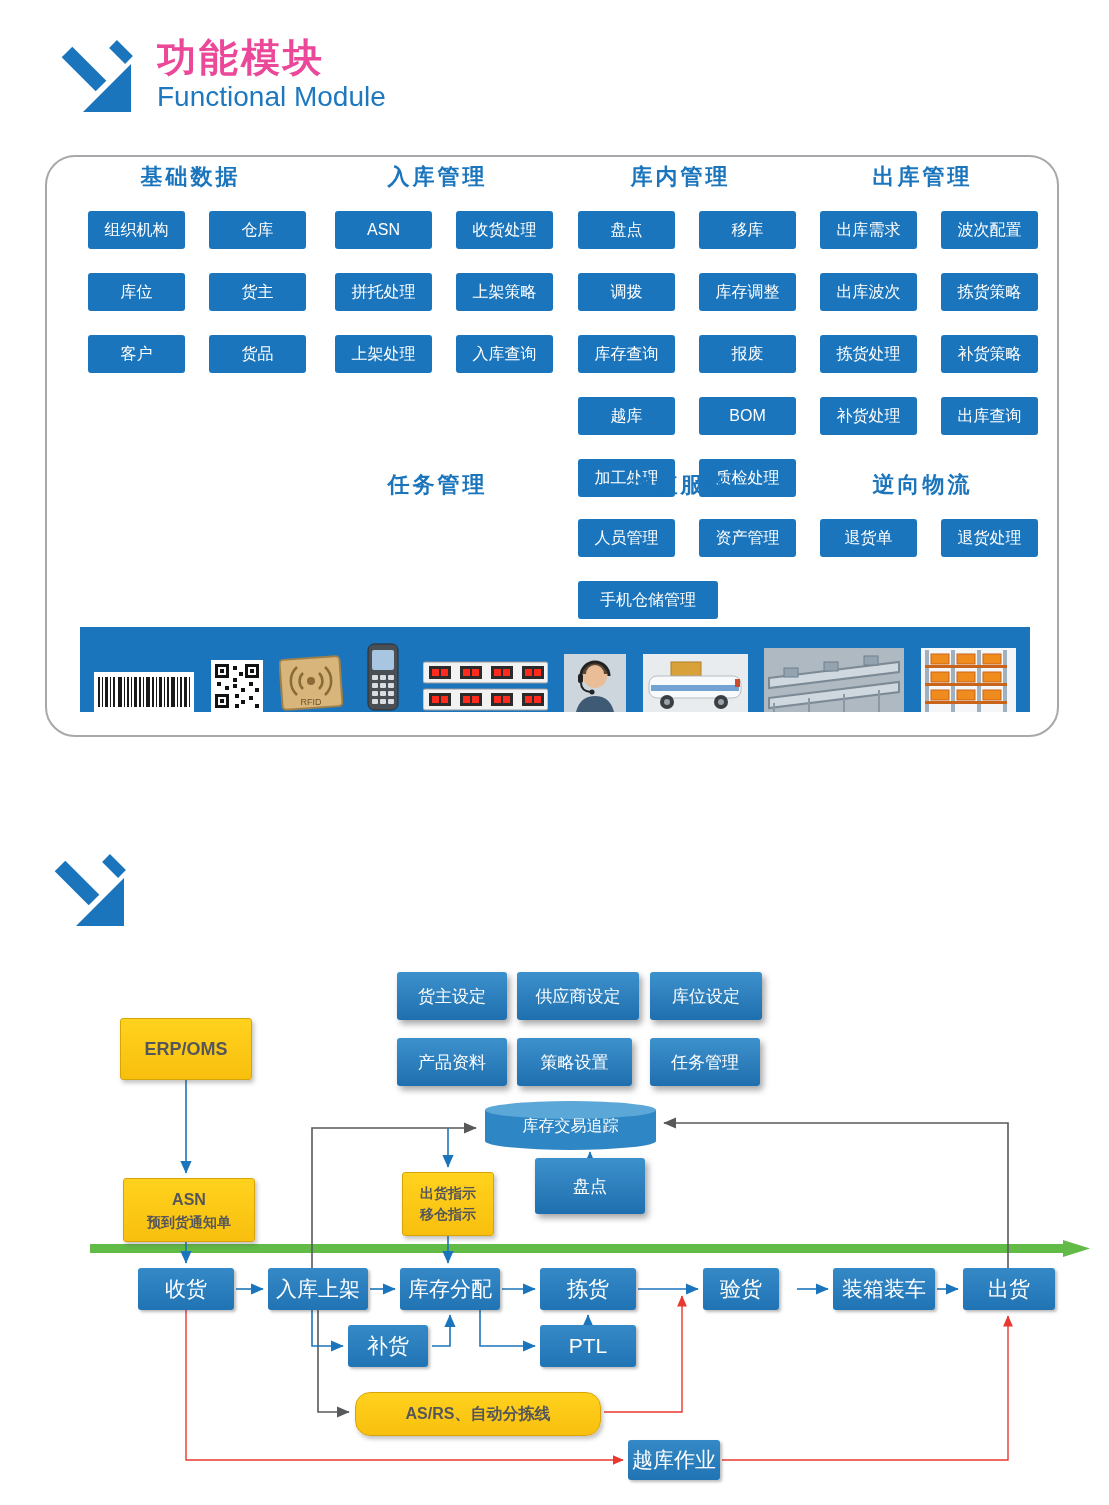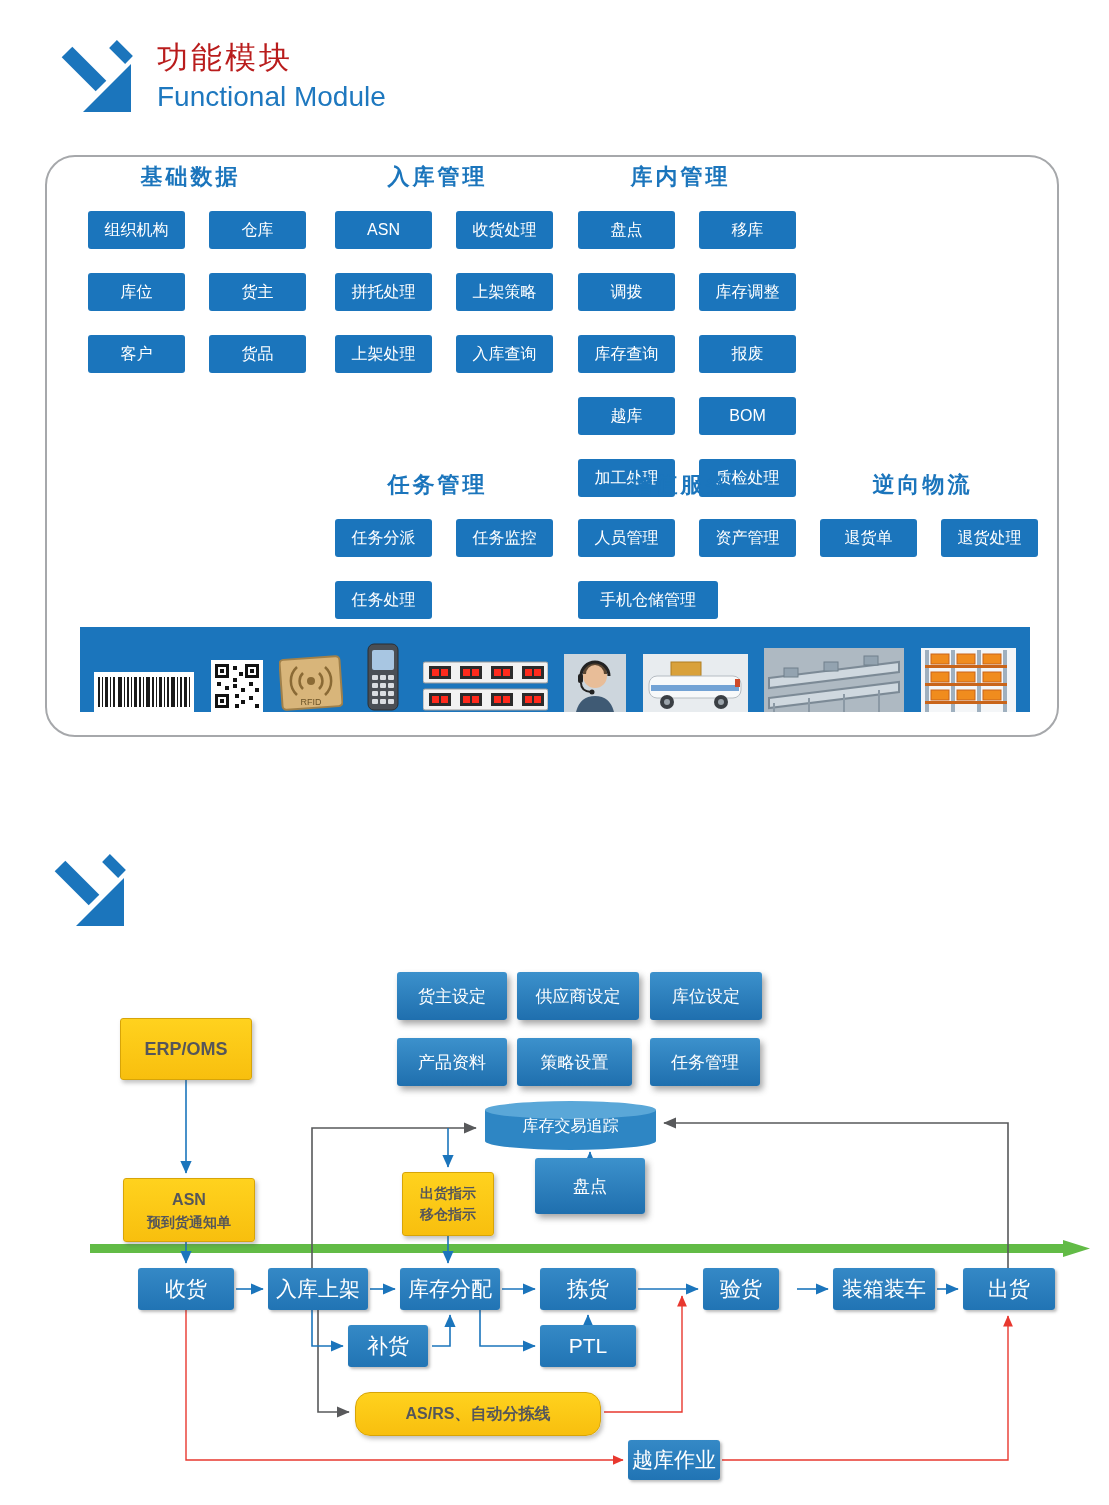--- a/index.html
+++ b/index.html
@@ -3,21 +3,21 @@
 <meta charset="utf-8">
 <style>
   html,body{margin:0;padding:0;background:#ffffff;}
   body{font-family:"Liberation Sans","DejaVu Sans",sans-serif;}
   .page{position:relative;width:1109px;height:1505px;background:#ffffff;overflow:hidden;}
 
   
   .sec-header{position:absolute;display:flex;align-items:flex-start;}
   .sec-icon{width:78px;height:78px;flex:0 0 78px;}
   .sec-titles{margin-left:22px;}
-  .title-cn{font-size:31px;font-weight:normal;color:#b91c1c;letter-spacing:3px;line-height:40px;}
+  .title-cn{font-size:39px;font-weight:bold;color:#ec4899;letter-spacing:3px;line-height:40px;}
   .title-en{font-size:28px;color:#1e78bf;line-height:38px;}
 
   
   .module-panel{position:absolute;left:45px;top:155px;width:1014px;height:582px;
     border:2px solid #a6a8ab;border-radius:30px;box-sizing:border-box;background:#fff;}
   .group{position:absolute;width:205px;}
   .gtitle{font-size:22px;font-weight:bold;color:#1b75bc;text-align:center;letter-spacing:3px;line-height:28px;}
   .ggrid{display:grid;grid-template-columns:97px 97px;column-gap:11px;row-gap:14px;margin-top:20px;gap:24px;}
   .mbtn{width:97px;height:38px;background:#1b75bc;color:#ffffff;font-size:16px;
     display:flex;align-items:center;justify-content:center;border-radius:3px;box-sizing:border-box;}
@@ -91,29 +91,37 @@
       <div class="mbtn">库存调整</div>
       <div class="mbtn">库存查询</div>
       <div class="mbtn">报废</div>
       <div class="mbtn">越库</div>
       <div class="mbtn">BOM</div>
       <div class="mbtn">加工处理</div>
       <div class="mbtn">质检处理</div>
     </div>
   </div>
 
+  <div class="group" style="left:820px;top:163px;">
+    <div class="gtitle">出库管理</div>
+    <div class="ggrid">
+      <div class="mbtn">出库需求</div>
+      <div class="mbtn">波次配置</div>
+      <div class="mbtn">出库波次</div>
+      <div class="mbtn">拣货策略</div>
+      <div class="mbtn">拣货处理</div>
+      <div class="mbtn">补货策略</div>
+      <div class="mbtn">补货处理</div>
+      <div class="mbtn">出库查询</div>
+    </div>
+  </div>
 
 
   <div class="group" style="left:335px;top:471px;">
     <div class="gtitle">任务管理</div>
-    <div class="ggrid">
-      <div class="mbtn">任务分派</div>
-      <div class="mbtn">任务监控</div>
-      <div class="mbtn">任务处理</div>
-    </div>
   </div>
 
   <div class="group" style="left:578px;top:471px;">
     <div class="gtitle">增值服务</div>
     <div class="ggrid">
       <div class="mbtn">人员管理</div>
       <div class="mbtn">资产管理</div>
       <div class="mbtn wide">手机仓储管理</div>
     </div>
   </div>

